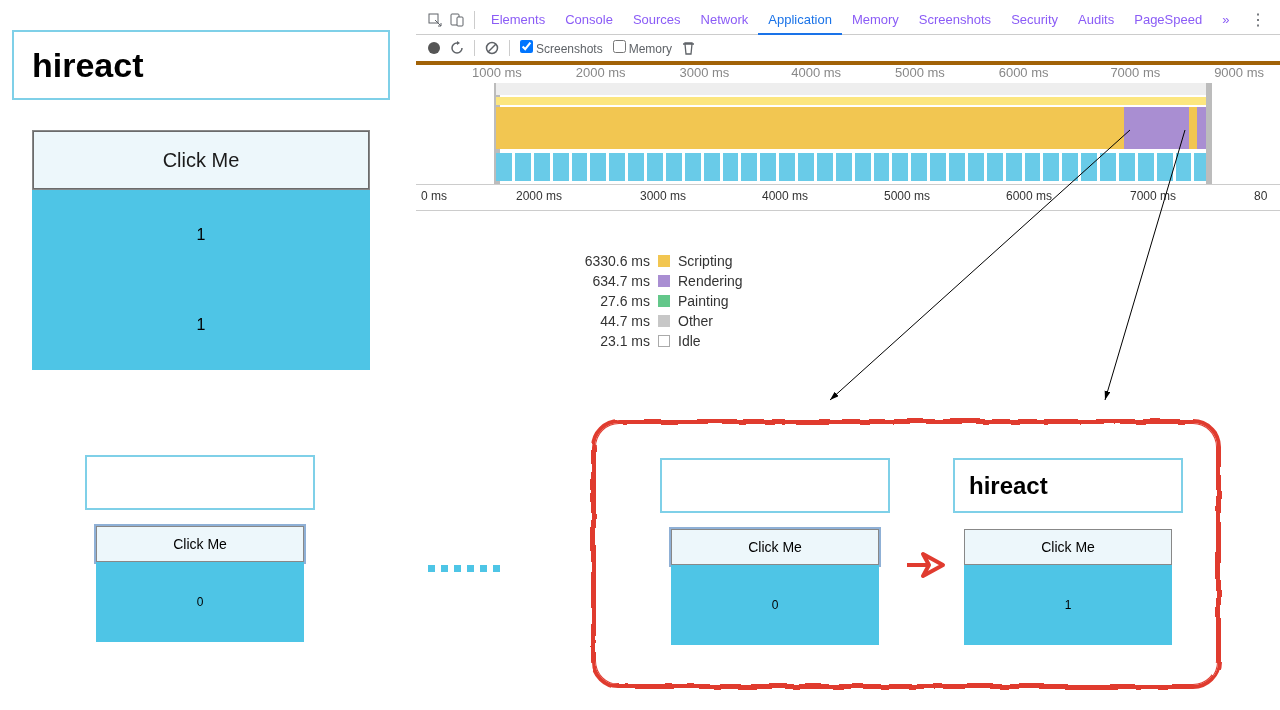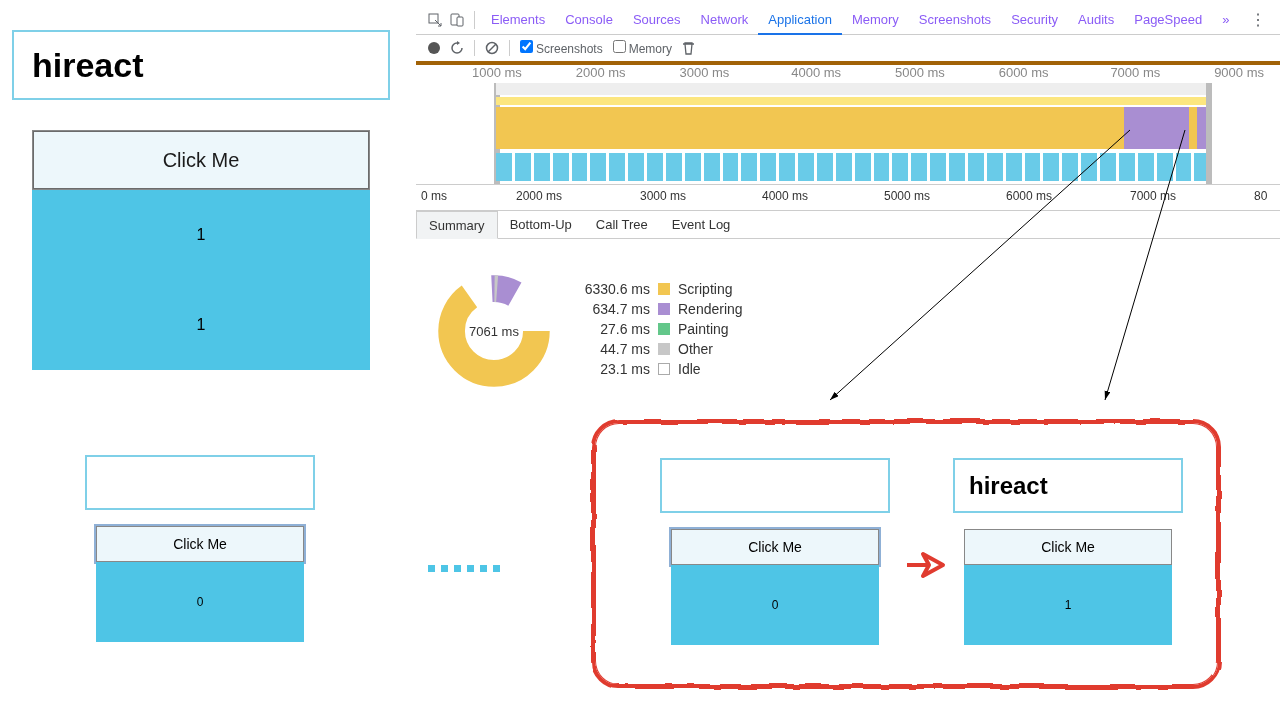--- a/index.html
+++ b/index.html
@@ -232,36 +232,22 @@
     <span class="rmark" style="left:5px">0 ms</span>
     <span class="rmark" style="left:100px">2000 ms</span>
     <span class="rmark" style="left:224px">3000 ms</span>
     <span class="rmark" style="left:346px">4000 ms</span>
     <span class="rmark" style="left:468px">5000 ms</span>
     <span class="rmark" style="left:590px">6000 ms</span>
     <span class="rmark" style="left:714px">7000 ms</span>
     <span class="rmark" style="left:838px">80</span>
   </div>
 
-  <div class="det-tabs">
-    <span class="dtab active">Summary</span>
-    <span class="dtab">Bottom-Up</span>
-    <span class="dtab">Call Tree</span>
-    <span class="dtab">Event Log</span>
-  </div>
 
   <div class="summary">
-    <div class="donut">
-      <svg viewBox="0 0 42 42" width="112" height="112">
-        <circle cx="21" cy="21" r="15.9" fill="none" stroke="#f2c651" stroke-width="10" stroke-dasharray="90 100" stroke-dashoffset="25"></circle>
-        <circle cx="21" cy="21" r="15.9" fill="none" stroke="#a98ed2" stroke-width="10" stroke-dasharray="9 100" stroke-dashoffset="35"></circle>
-        <circle cx="21" cy="21" r="15.9" fill="none" stroke="#c7c7c7" stroke-width="10" stroke-dasharray="1 100" stroke-dashoffset="26"></circle>
-      </svg>
-      <div class="center">7061 ms</div>
-    </div>
     <div class="legend">
       <div class="row">
           <span class="ms">6330.6 ms</span>
           <i class="sw" style="background:#f2c651"></i>
           <span>Scripting</span>
         </div>
       <div class="row">
           <span class="ms">634.7 ms</span>
           <i class="sw" style="background:#a98ed2"></i>
           <span>Rendering</span>

